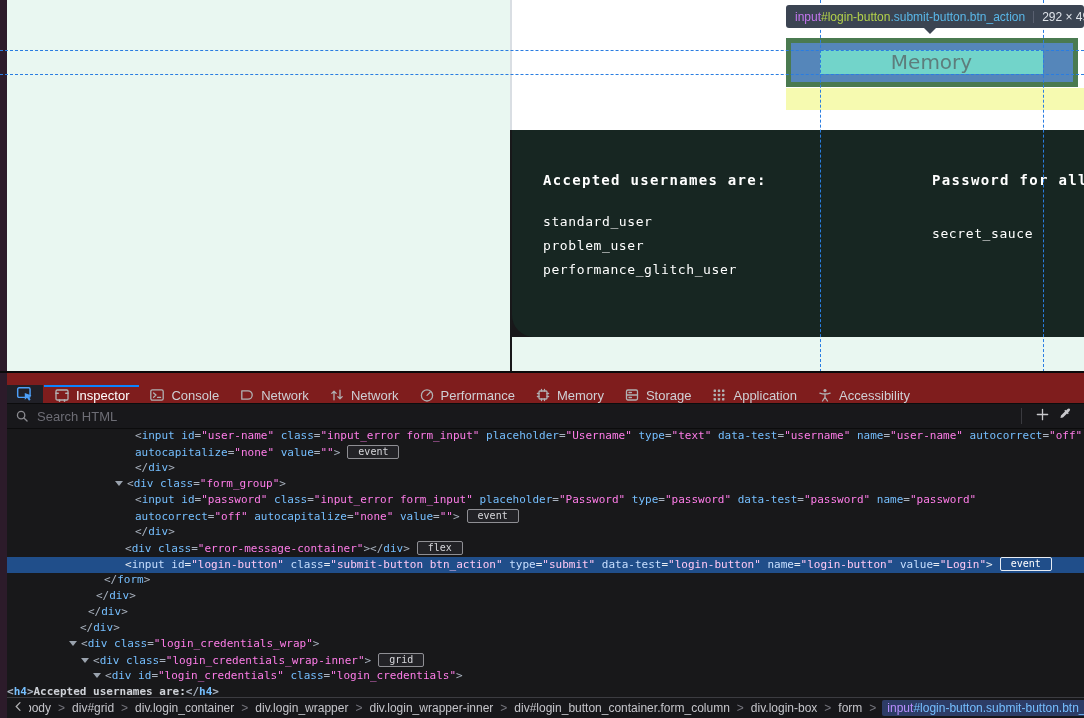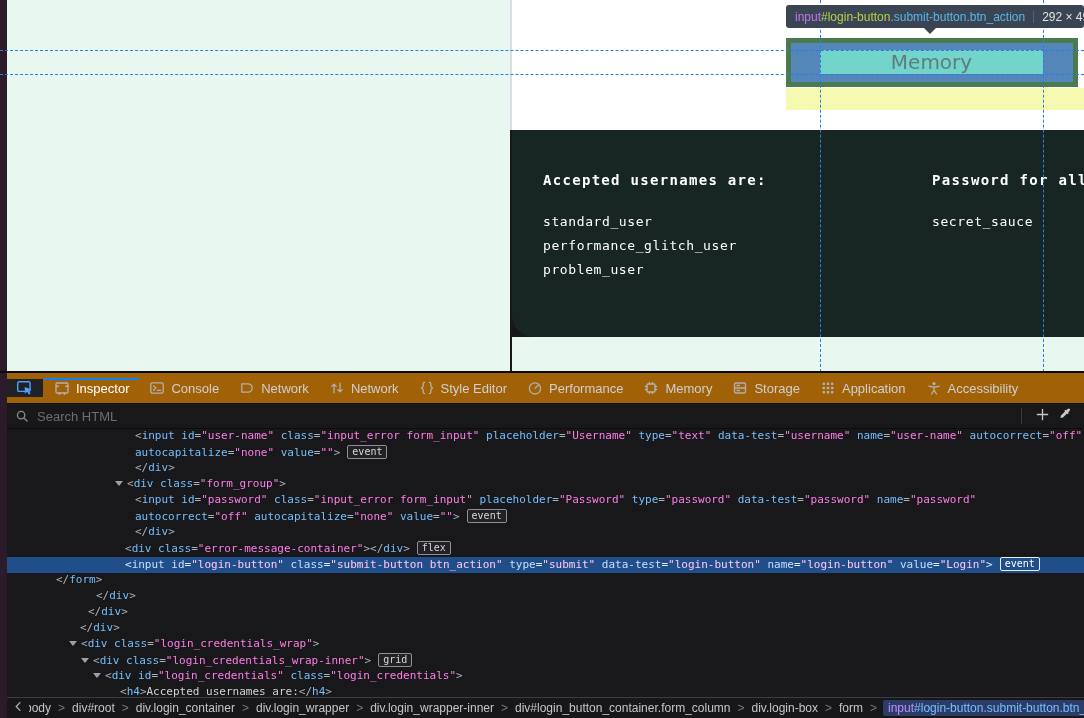--- a/index.html
+++ b/index.html
@@ -14,21 +14,21 @@
   #page-white{left:512px;top:0;width:572px;height:130px;background:#ffffff;}
   #page-mint2{left:512px;top:337px;width:572px;height:35px;background:var(--page-mint);}
 
   #cred-box{left:512px;top:130px;width:572px;height:207px;background:var(--credentials-bg);
             border-bottom-left-radius:22px;overflow:hidden;color:#fff;}
   .cred-title{position:absolute;font:700 14px "DejaVu Sans Mono",monospace;letter-spacing:1.3px;white-space:nowrap;}
   #cred-title1{left:31px;top:42px;}
   #cred-title2{left:420px;top:42px;}
   #cred-usernames{position:absolute;left:31px;top:80px;font:13px "DejaVu Sans Mono",monospace;letter-spacing:.6px;}
   .cred-item{height:24px;line-height:24px;white-space:nowrap;}
-  #cred-pass{position:absolute;left:420px;top:80px;font:13px "DejaVu Sans Mono",monospace;letter-spacing:.6px;height:24px;line-height:24px;}
+  #cred-pass{position:absolute;left:420px;top:92px;font:13px "DejaVu Sans Mono",monospace;letter-spacing:.6px;height:24px;line-height:24px;}
 
   
   #margin-strip{left:786px;top:88px;width:298px;height:22px;background:var(--highlight-margin-yellow);}
   #btn-border{left:786px;top:38px;width:292px;height:49px;background:var(--highlight-border-green);}
   #btn-padding{left:791px;top:43px;width:282px;height:39px;background:var(--highlight-padding-blue);}
   #btn-content{left:820px;top:50px;width:223px;height:24px;background:var(--highlight-content-teal);
                display:flex;align-items:center;justify-content:center;}
   #login-label{color:#5e7d7c;font-size:20px;font-family:"DejaVu Sans",sans-serif;}
 
   .guide-h{left:0;width:1084px;height:0;border-top:1px dashed var(--guide-blue);z-index:5;}
@@ -42,21 +42,21 @@
   #infobar .ib-tag{color:var(--infobar-tag);}
   #infobar .ib-id{color:var(--infobar-id);}
   #infobar .ib-cls{color:var(--infobar-class);}
   #infobar .ib-div{width:1px;height:12px;background:#596070;margin:0 8px;flex:0 0 auto;}
   #infobar .ib-dims{color:#dfe4ea;}
   #infobar-arrow{left:923px;top:27px;width:0;height:0;border-left:7px solid transparent;
                  border-right:7px solid transparent;border-top:7px solid var(--infobar-bg);z-index:10;}
 
   
   #dt-topline{left:0;top:371px;width:1084px;height:2px;background:#0a0a0b;z-index:20;}
-  #dt-toolbar{left:7px;top:373px;width:1077px;height:30px;background:#a16207;display:flex;align-items:center;z-index:21;}
+  #dt-toolbar{left:7px;top:373px;width:1077px;height:30px;background:#7f1d1d;display:flex;align-items:flex-end;z-index:21;}
   #picker-btn{width:36px;display:flex;align-items:center;justify-content:center;background:#202027;}
   .toolbar-sep{width:1px;background:#3a3a3f;margin:4px 0;}
   #tab-list{display:flex;align-items:stretch;}
   .tab{display:flex;align-items:center;gap:6px;padding:0 10px;color:#cfcfd4;font-size:13px;position:relative;cursor:default;}
   .tab.active{color:#ffffff;}
   .tab.active::after{content:'';position:absolute;top:-2px;left:0;right:0;height:2px;background:var(--accent-blue);}
   .tab-icon{display:flex;align-items:center;}
 
   #dt-search{left:7px;top:403px;width:1077px;height:26px;background:#18181b;box-sizing:border-box;
              border-top:1px solid #0c0c0d;border-bottom:1px solid #0c0c0d;display:flex;align-items:center;
@@ -71,21 +71,21 @@
   #markup-view{left:7px;top:429px;width:1077px;height:268px;background:#18181a;overflow:hidden;z-index:21;}
   .mrow{height:16px;line-height:16px;white-space:pre;font:11px "DejaVu Sans Mono",monospace;
         color:var(--syntax-punct);box-sizing:border-box;}
   .mrow.selected{background:var(--selection-blue);}
   .seg-p{color:var(--syntax-punct);} .seg-t{color:var(--syntax-tag);}
   .seg-v{color:var(--syntax-value);} .seg-x{color:#cfd2d8;}
   .mrow.selected .seg-p{color:#e8ecf2;} .mrow.selected .seg-t{color:#c7dfff;}
   .mrow.selected .seg-v{color:#ffc9f4;}
   .twisty{display:inline-block;width:0;height:0;border-left:4px solid transparent;border-right:4px solid transparent;
           border-top:5px solid #9aa2ad;margin:0 4px 1px 0;vertical-align:middle;}
-  .badge{display:inline-block;margin-left:7px;padding:0 4px;border:1px solid #8f8f94;border-radius:2px;
+  .badge{display:inline-block;margin-left:7px;padding:0 10px;border:1px solid #8f8f94;border-radius:2px;
          color:#d7d7db;background:#222226;font:10px "DejaVu Sans Mono",monospace;line-height:12px;vertical-align:1px;}
   .mrow.selected .badge{border-color:#e7edf5;color:#ffffff;background:transparent;}
 
   #dt-breadcrumb{left:7px;top:697px;width:1077px;height:21px;background:#17171a;box-sizing:border-box;
                  border-top:1px solid #3c3c41;display:flex;align-items:center;font-size:12px;
                  color:#c5c5ca;overflow:hidden;z-index:21;}
   #bc-left{flex:0 0 22px;height:100%;display:flex;align-items:center;justify-content:center;
            background:#17171a;position:relative;z-index:2;}
   #bc-items{display:flex;align-items:center;white-space:nowrap;margin-left:-5px;position:relative;z-index:1;}
   .crumb{padding:0 1px;}
@@ -102,22 +102,22 @@
   <div class="abs" id="left-strip"></div>
   <div class="abs" id="page-mint"></div>
   <div class="abs" id="page-divider"></div>
   <div class="abs" id="page-white"></div>
   <div class="abs" id="page-mint2"></div>
 
   <div class="abs" id="cred-box">
     <div class="cred-title" id="cred-title1">Accepted usernames are:</div>
     <div id="cred-usernames">
         <div class="cred-item">standard_user</div>
+        <div class="cred-item">problem_user</div>
         <div class="cred-item">performance_glitch_user</div>
-        <div class="cred-item">problem_user</div>
       </div>
     <div class="cred-title" id="cred-title2">Password for all users:</div>
     <div id="cred-pass">secret_sauce</div>
   </div>
 
   <div class="abs" id="margin-strip"></div>
   <div class="abs" id="btn-border"></div>
   <div class="abs" id="btn-padding"></div>
   <div class="abs" id="btn-content">
     <span id="login-label">Memory</span>
@@ -174,28 +174,20 @@
           </span>
           <span class="tab-label">Network</span>
         </div>
         <div class="tab">
           <span class="tab-icon">
             <svg width="16" height="16" viewBox="0 0 16 16" fill="none" stroke="#b1b1b3" stroke-width="1.3" stroke-linecap="round" stroke-linejoin="round">
               <path d="M5 12.8V4.2M5 4.2L2.8 6.4M5 4.2l2.2 2.2M11 3.2v8.6M11 11.8l-2.2-2.2M11 11.8l2.2-2.2"></path>
             </svg>
           </span>
           <span class="tab-label">Network</span>
-        </div>
-        <div class="tab">
-          <span class="tab-icon">
-            <svg width="16" height="16" viewBox="0 0 16 16" fill="none" stroke="#b1b1b3" stroke-width="1.3" stroke-linecap="round" stroke-linejoin="round">
-              <path d="M5.6 2.4C3.8 2.4 4.2 4.6 4.2 5.8S2.4 8 2.4 8s1.8 1 1.8 2.2-.4 3.4 1.4 3.4M10.4 2.4c1.8 0 1.4 2.2 1.4 3.4S13.6 8 13.6 8s-1.8 1-1.8 2.2.4 3.4-1.4 3.4"></path>
-            </svg>
-          </span>
-          <span class="tab-label">Style Editor</span>
         </div>
         <div class="tab">
           <span class="tab-icon">
             <svg width="16" height="16" viewBox="0 0 16 16" fill="none" stroke="#b1b1b3" stroke-width="1.3" stroke-linecap="round" stroke-linejoin="round">
               <circle cx="8" cy="8.4" r="5.6"></circle>
               <path d="M8 8.4l3.1-3.1"></path>
             </svg>
           </span>
           <span class="tab-label">Performance</span>
         </div>
@@ -271,40 +263,40 @@
   <div class="abs" id="markup-view">
       <div class="mrow" style="padding-left: 128px;"><span class="seg-p">&lt;</span><span class="seg-t">input id</span><span class="seg-p">=</span><span class="seg-v">"user-name"</span><span class="seg-t"> class</span><span class="seg-p">=</span><span class="seg-v">"input_error form_input"</span><span class="seg-t"> placeholder</span><span class="seg-p">=</span><span class="seg-v">"Username"</span><span class="seg-t"> type</span><span class="seg-p">=</span><span class="seg-v">"text"</span><span class="seg-t"> data-test</span><span class="seg-p">=</span><span class="seg-v">"username"</span><span class="seg-t"> name</span><span class="seg-p">=</span><span class="seg-v">"user-name"</span><span class="seg-t"> autocorrect</span><span class="seg-p">=</span><span class="seg-v">"off"</span></div>
       <div class="mrow" style="padding-left: 128px;"><span class="seg-t">autocapitalize</span><span class="seg-p">=</span><span class="seg-v">"none"</span><span class="seg-t"> value</span><span class="seg-p">=</span><span class="seg-v">""</span><span class="seg-p">&gt;</span><span class="badge">event</span></div>
       <div class="mrow" style="padding-left: 128px;"><span class="seg-p">&lt;/</span><span class="seg-t">div</span><span class="seg-p">&gt;</span></div>
       <div class="mrow" style="padding-left: 108px;"><span class="twisty"></span><span class="seg-p">&lt;</span><span class="seg-t">div class</span><span class="seg-p">=</span><span class="seg-v">"form_group"</span><span class="seg-p">&gt;</span></div>
       <div class="mrow" style="padding-left: 128px;"><span class="seg-p">&lt;</span><span class="seg-t">input id</span><span class="seg-p">=</span><span class="seg-v">"password"</span><span class="seg-t"> class</span><span class="seg-p">=</span><span class="seg-v">"input_error form_input"</span><span class="seg-t"> placeholder</span><span class="seg-p">=</span><span class="seg-v">"Password"</span><span class="seg-t"> type</span><span class="seg-p">=</span><span class="seg-v">"password"</span><span class="seg-t"> data-test</span><span class="seg-p">=</span><span class="seg-v">"password"</span><span class="seg-t"> name</span><span class="seg-p">=</span><span class="seg-v">"password"</span></div>
       <div class="mrow" style="padding-left: 128px;"><span class="seg-t">autocorrect</span><span class="seg-p">=</span><span class="seg-v">"off"</span><span class="seg-t"> autocapitalize</span><span class="seg-p">=</span><span class="seg-v">"none"</span><span class="seg-t"> value</span><span class="seg-p">=</span><span class="seg-v">""</span><span class="seg-p">&gt;</span><span class="badge">event</span></div>
       <div class="mrow" style="padding-left: 128px;"><span class="seg-p">&lt;/</span><span class="seg-t">div</span><span class="seg-p">&gt;</span></div>
       <div class="mrow" style="padding-left: 118px;"><span class="seg-p">&lt;</span><span class="seg-t">div class</span><span class="seg-p">=</span><span class="seg-v">"error-message-container"</span><span class="seg-p">&gt;&lt;/</span><span class="seg-t">div</span><span class="seg-p">&gt;</span><span class="badge">flex</span></div>
       <div class="mrow selected" style="padding-left: 118px;"><span class="seg-p">&lt;</span><span class="seg-t">input id</span><span class="seg-p">=</span><span class="seg-v">"login-button"</span><span class="seg-t"> class</span><span class="seg-p">=</span><span class="seg-v">"submit-button btn_action"</span><span class="seg-t"> type</span><span class="seg-p">=</span><span class="seg-v">"submit"</span><span class="seg-t"> data-test</span><span class="seg-p">=</span><span class="seg-v">"login-button"</span><span class="seg-t"> name</span><span class="seg-p">=</span><span class="seg-v">"login-button"</span><span class="seg-t"> value</span><span class="seg-p">=</span><span class="seg-v">"Login"</span><span class="seg-p">&gt;</span><span class="badge">event</span></div>
-      <div class="mrow" style="padding-left: 49px;"><span class="seg-p">&lt;/</span><span class="seg-t">form</span><span class="seg-p">&gt;</span></div>
+      <div class="mrow" style="padding-left: 97px;"><span class="seg-p">&lt;/</span><span class="seg-t">form</span><span class="seg-p">&gt;</span></div>
       <div class="mrow" style="padding-left: 89px;"><span class="seg-p">&lt;/</span><span class="seg-t">div</span><span class="seg-p">&gt;</span></div>
       <div class="mrow" style="padding-left: 81px;"><span class="seg-p">&lt;/</span><span class="seg-t">div</span><span class="seg-p">&gt;</span></div>
       <div class="mrow" style="padding-left: 73px;"><span class="seg-p">&lt;/</span><span class="seg-t">div</span><span class="seg-p">&gt;</span></div>
       <div class="mrow" style="padding-left: 62px;"><span class="twisty"></span><span class="seg-p">&lt;</span><span class="seg-t">div class</span><span class="seg-p">=</span><span class="seg-v">"login_credentials_wrap"</span><span class="seg-p">&gt;</span></div>
       <div class="mrow" style="padding-left: 74px;"><span class="twisty"></span><span class="seg-p">&lt;</span><span class="seg-t">div class</span><span class="seg-p">=</span><span class="seg-v">"login_credentials_wrap-inner"</span><span class="seg-p">&gt;</span><span class="badge">grid</span></div>
       <div class="mrow" style="padding-left: 86px;"><span class="twisty"></span><span class="seg-p">&lt;</span><span class="seg-t">div id</span><span class="seg-p">=</span><span class="seg-v">"login_credentials"</span><span class="seg-t"> class</span><span class="seg-p">=</span><span class="seg-v">"login_credentials"</span><span class="seg-p">&gt;</span></div>
-      <div class="mrow" style="padding-left: 113px;"><span class="seg-p">&lt;</span><span class="seg-t">h4</span><span class="seg-p">&gt;</span><span class="seg-x">Accepted usernames are:</span><span class="seg-p">&lt;/</span><span class="seg-t">h4</span><span class="seg-p">&gt;</span></div>
+      <div class="mrow" style=" font-weight: bold;"><span class="seg-p">&lt;</span><span class="seg-t">h4</span><span class="seg-p">&gt;</span><span class="seg-x">Accepted usernames are:</span><span class="seg-p">&lt;/</span><span class="seg-t">h4</span><span class="seg-p">&gt;</span></div>
     </div>
 
   <div class="abs" id="dt-breadcrumb">
     <span id="bc-left">
         <span><svg width="13" height="13" viewBox="0 0 16 16" fill="none" stroke="#b1b1b3" stroke-width="1.6" stroke-linecap="round">
             <path d="M9.8 3.2L5.2 8l4.6 4.8"></path>
           </svg></span>
       </span>
     <span id="bc-items">
         <span class="crumb">body</span>
         <span class="crumb-sep">&gt;</span>
-        <span class="crumb">div#root</span>
+        <span class="crumb">div#grid</span>
         <span class="crumb-sep">&gt;</span>
         <span class="crumb">div.login_container</span>
         <span class="crumb-sep">&gt;</span>
         <span class="crumb">div.login_wrapper</span>
         <span class="crumb-sep">&gt;</span>
         <span class="crumb">div.login_wrapper-inner</span>
         <span class="crumb-sep">&gt;</span>
         <span class="crumb">div#login_button_container.form_column</span>
         <span class="crumb-sep">&gt;</span>
         <span class="crumb">div.login-box</span>

